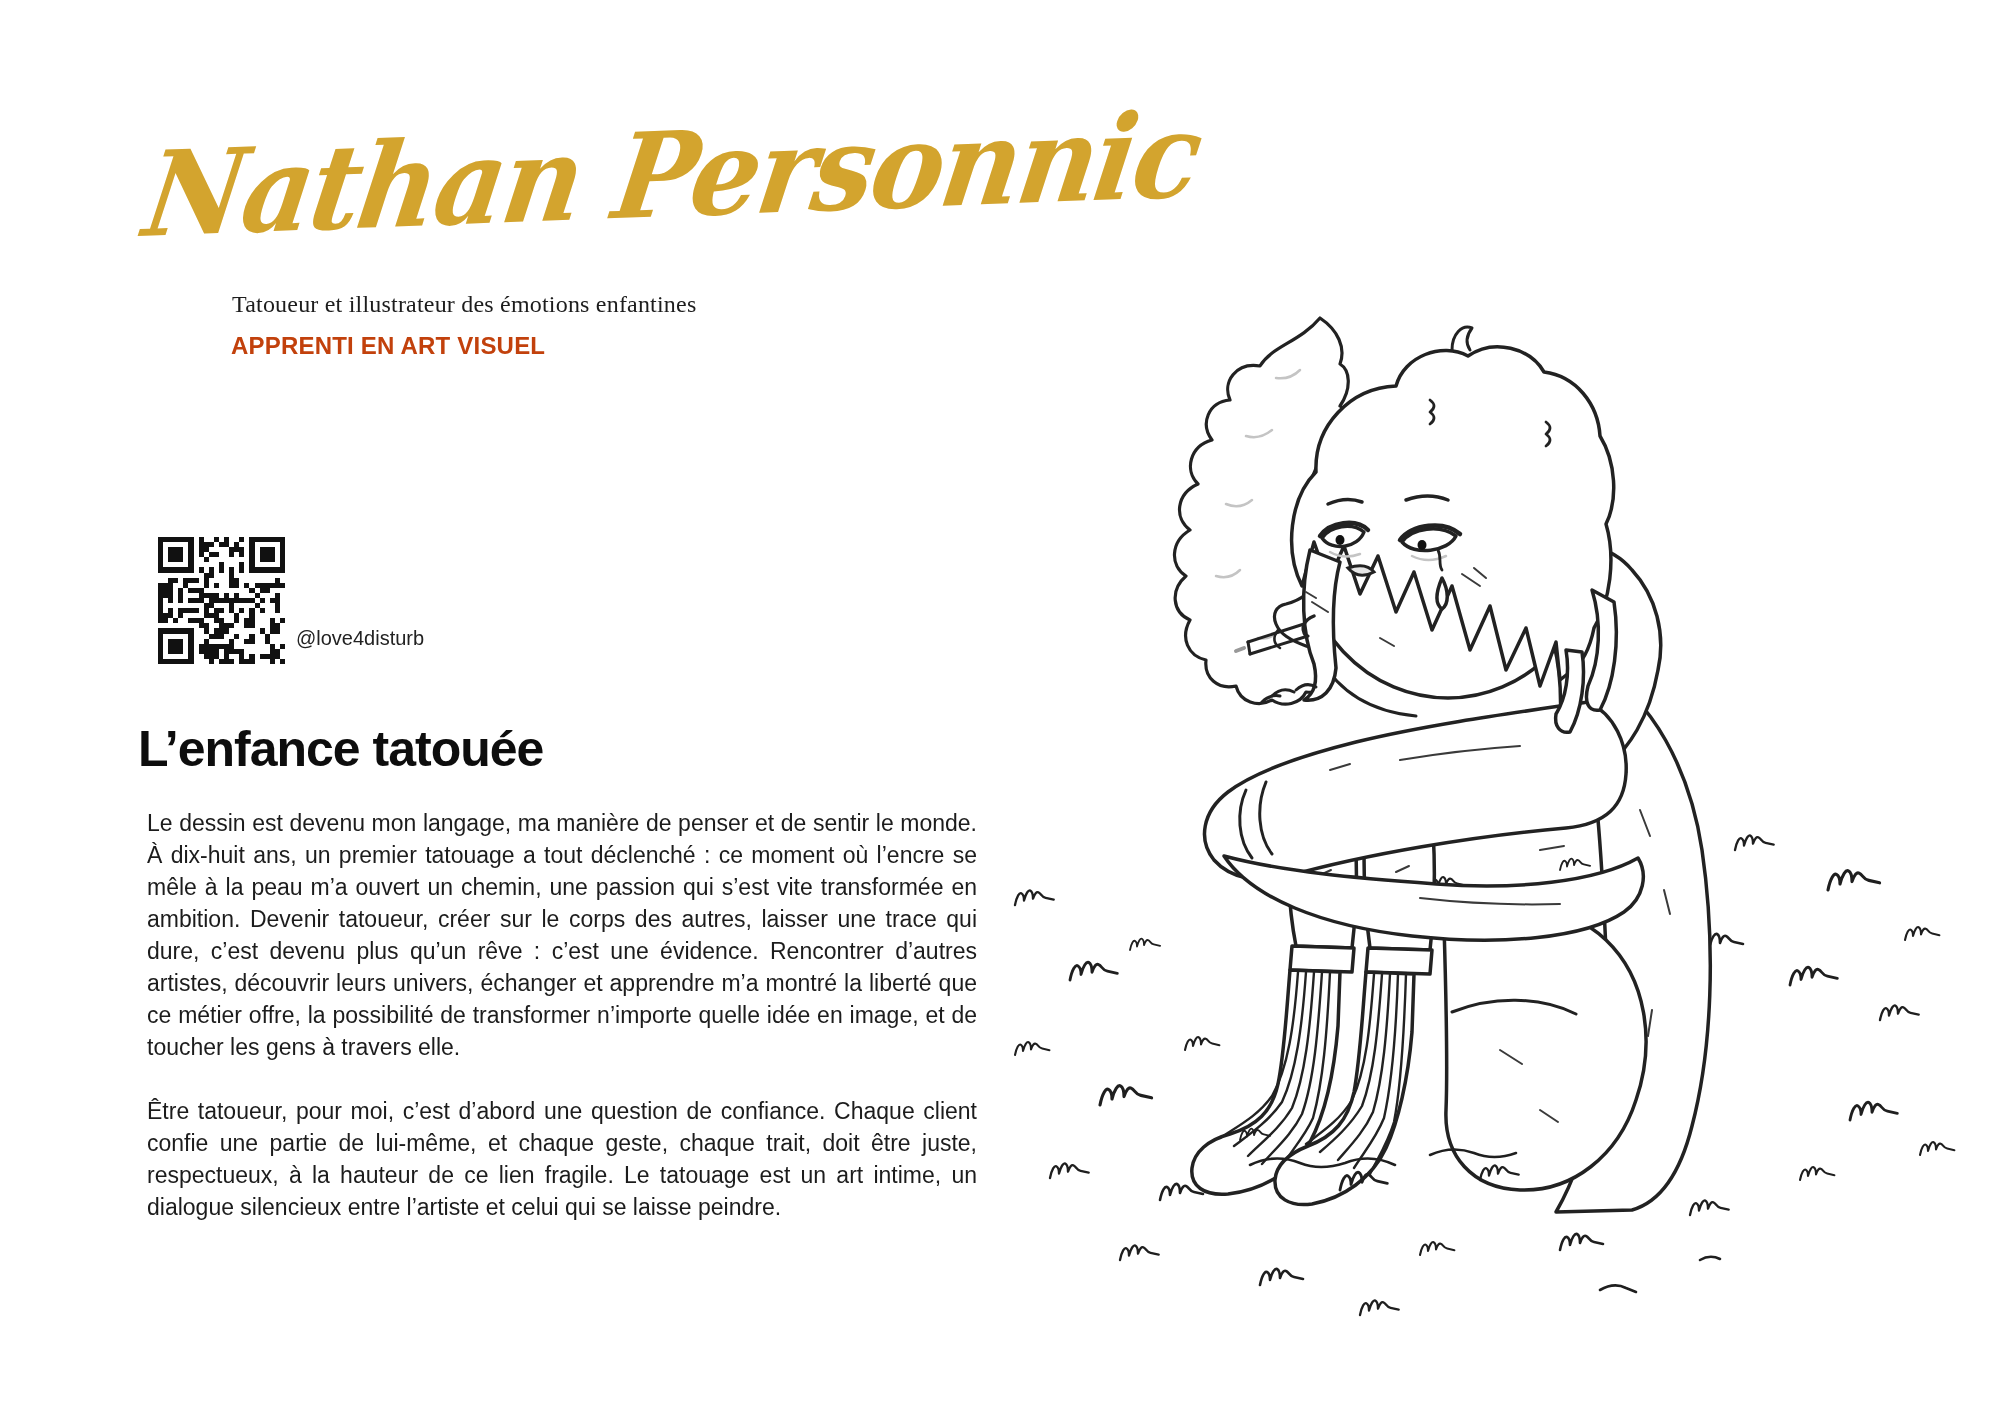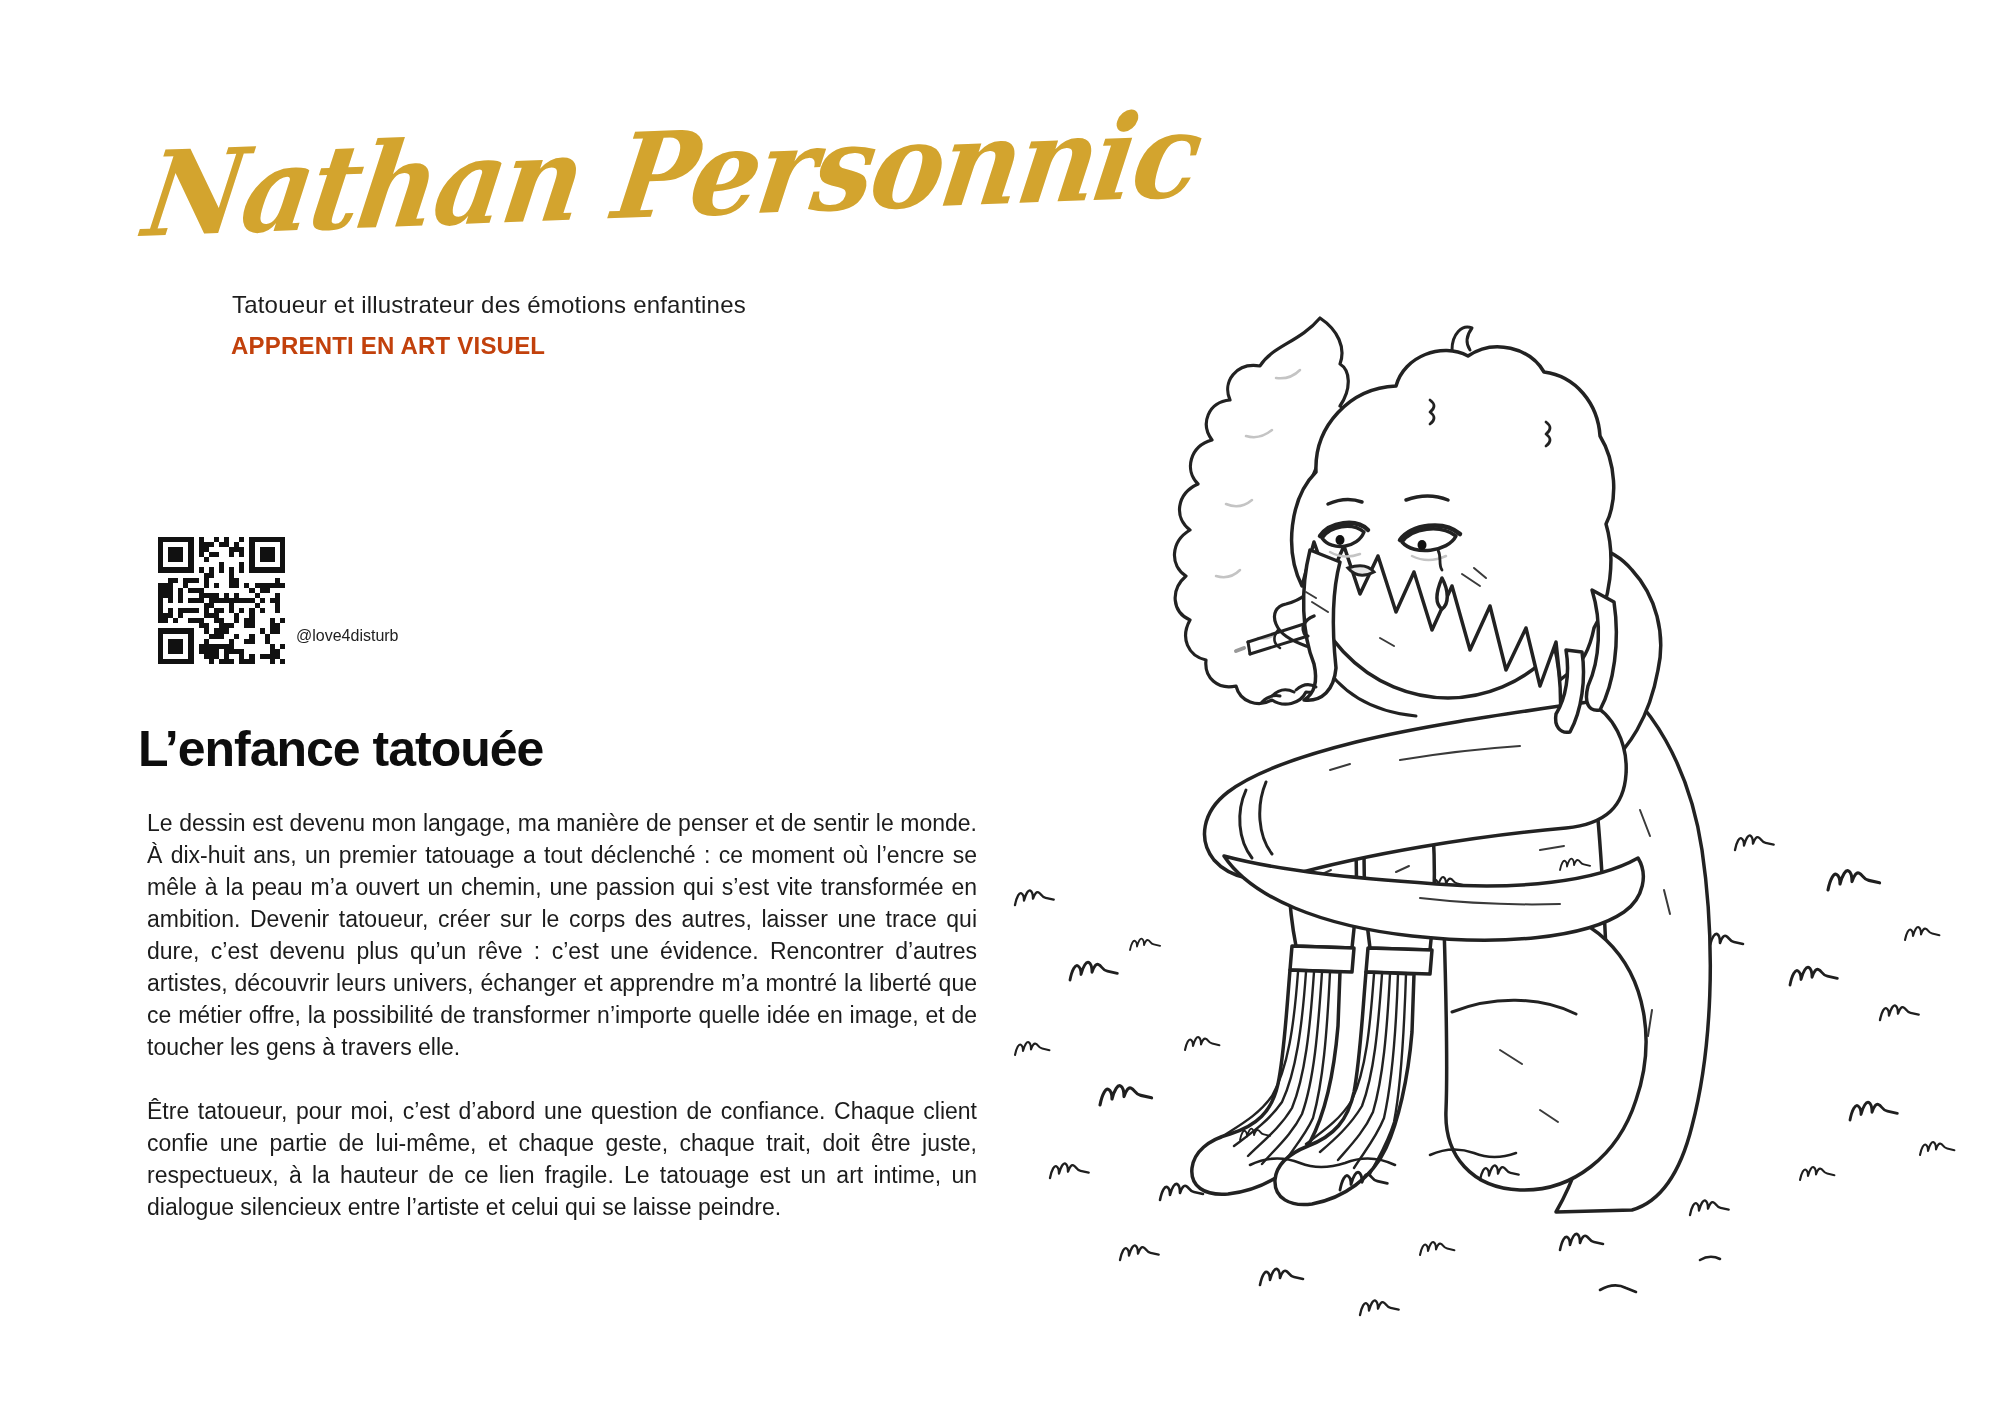--- a/index.html
+++ b/index.html
@@ -6,27 +6,27 @@
   .page{position:relative;width:2000px;height:1414px;background:#ffffff;overflow:hidden;
         font-family:"Liberation Sans",sans-serif;color:#1d1d1d;}
 
   .signature{position:absolute;left:138px;top:136px;
     font-family:"DejaVu Serif",serif;font-style:italic;font-weight:bold;
     font-size:118px;line-height:1;color:#D3A42E;white-space:nowrap;
     transform:skewX(-10deg) scaleX(0.92) rotate(-2deg);transform-origin:left bottom;
     letter-spacing:-3px;}
 
   .subtitle{position:absolute;left:232px;top:291px;font-size:24px;color:#1d1d1d;
-    letter-spacing:0.2px;}
+    letter-spacing:0.2px;font-family:Liberation Serif, serif;}
   .role{position:absolute;left:231px;top:332px;font-size:24px;font-weight:bold;
     color:#c2410c;letter-spacing:0.2px;}
 
   .qr{position:absolute;left:158px;top:537px;width:127px;height:127px;}
   .qr svg{width:100%;height:100%;}
-  .handle{position:absolute;left:296px;top:627px;font-size:16px;color:#222222;}
+  .handle{position:absolute;left:296px;top:627px;font-size:20px;color:#222222;}
 
   .article-title{position:absolute;left:138px;top:686px;font-size:50px;font-weight:bold;
     color:#0d0d0d;letter-spacing:-1px;}
 
   .bodytext{position:absolute;left:147px;top:791px;width:830px;}
   .bodytext p{margin:16px 0 32px 0;font-size:23px;line-height:32px;text-align:justify;
     color:#1c1c1c;}
 
   .illustration{position:absolute;left:1000px;top:250px;width:960px;height:1092px;}
   .ink{stroke:#222222;stroke-width:3.5;stroke-linecap:round;stroke-linejoin:round;fill:none;}

